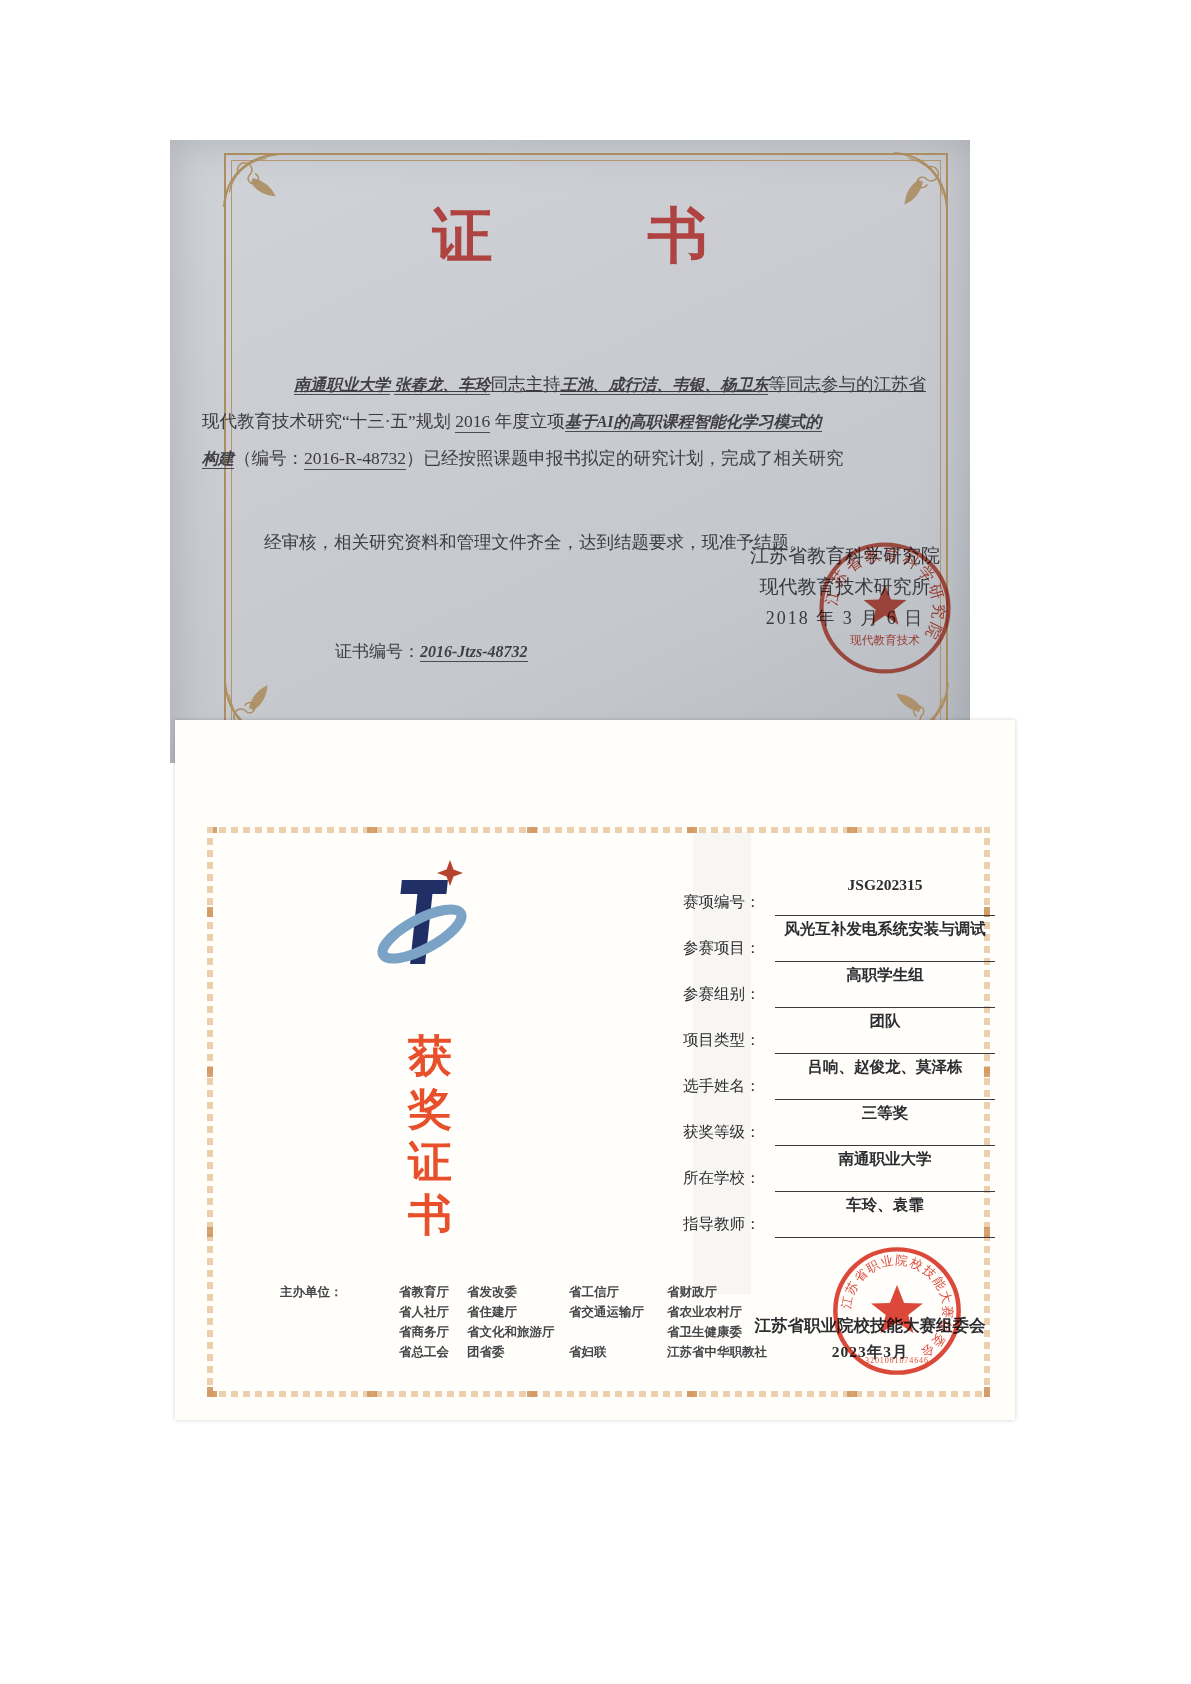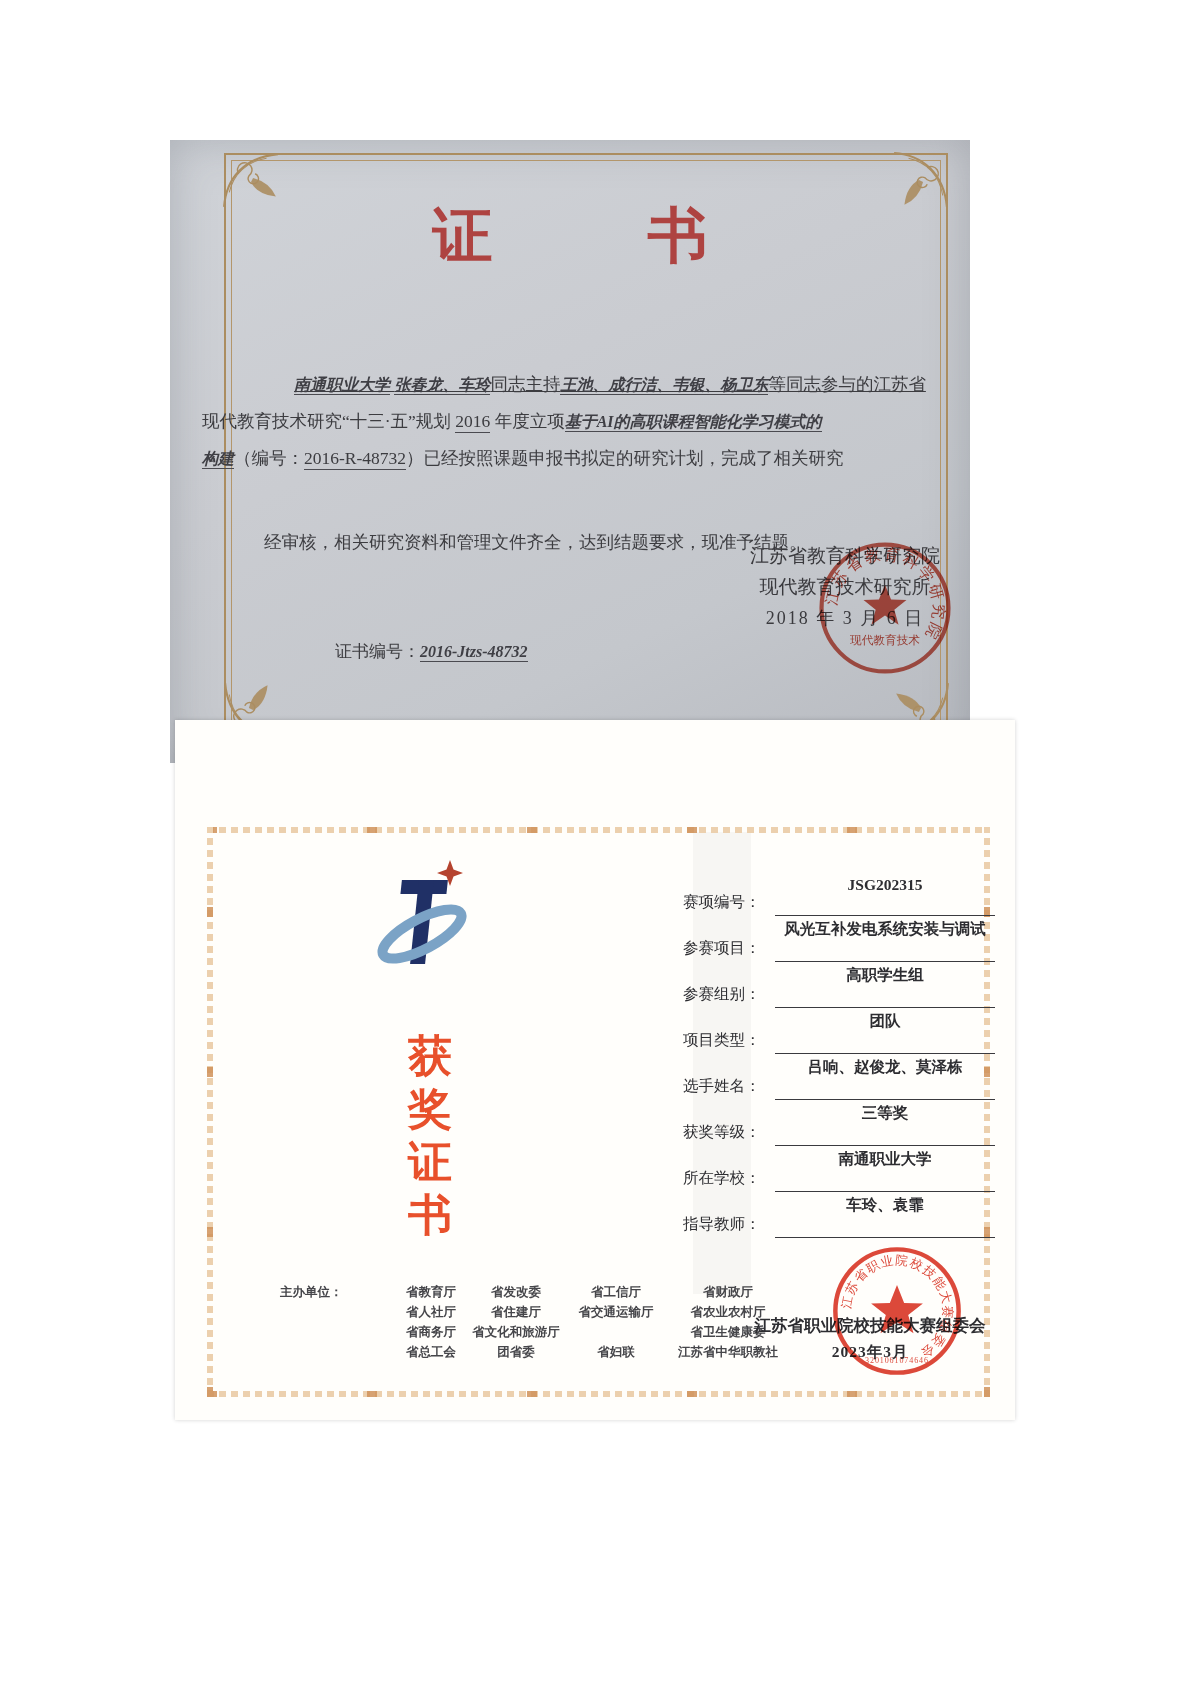--- a/index.html
+++ b/index.html
@@ -60,21 +60,21 @@
   .fields{position:absolute;left:508px;top:150px;width:312px;}
   .frow{display:flex;align-items:flex-end;height:46px;}
   .flabel{width:92px;font-size:15.5px;font-weight:normal;color:#2d2d31;
           padding-bottom:3px;white-space:nowrap;}
   .fvalue{flex:1;text-align:center;font-size:15.5px;font-weight:bold;color:#2d2d31;
           border-bottom:1.5px solid #3a3a3e;padding-bottom:21px;white-space:nowrap;}
   .orgs{position:absolute;left:105px;top:562px;display:flex;
         font-size:12.5px;color:#46464a;font-weight:600;gap:47px;}
   .orgs .olabel{width:72px;line-height:20px;white-space:nowrap;}
   .ogrid{display:grid;grid-template-columns:64px 98px 94px 122px;column-gap:4px;}
-  .ogrid span{line-height:20px;white-space:nowrap;text-align:center;}
+  .ogrid span{line-height:20px;white-space:nowrap;}
   .committee{position:absolute;left:530px;top:594px;width:330px;text-align:center;
              font-size:16.5px;font-weight:bold;color:#2d2d31;line-height:23px;}
   .issue-date2{margin-top:3px;font-size:15.5px;letter-spacing:1px;}
 </style>
 </head>
 <body>
 
 <div>
 
   <div class="cert1">

